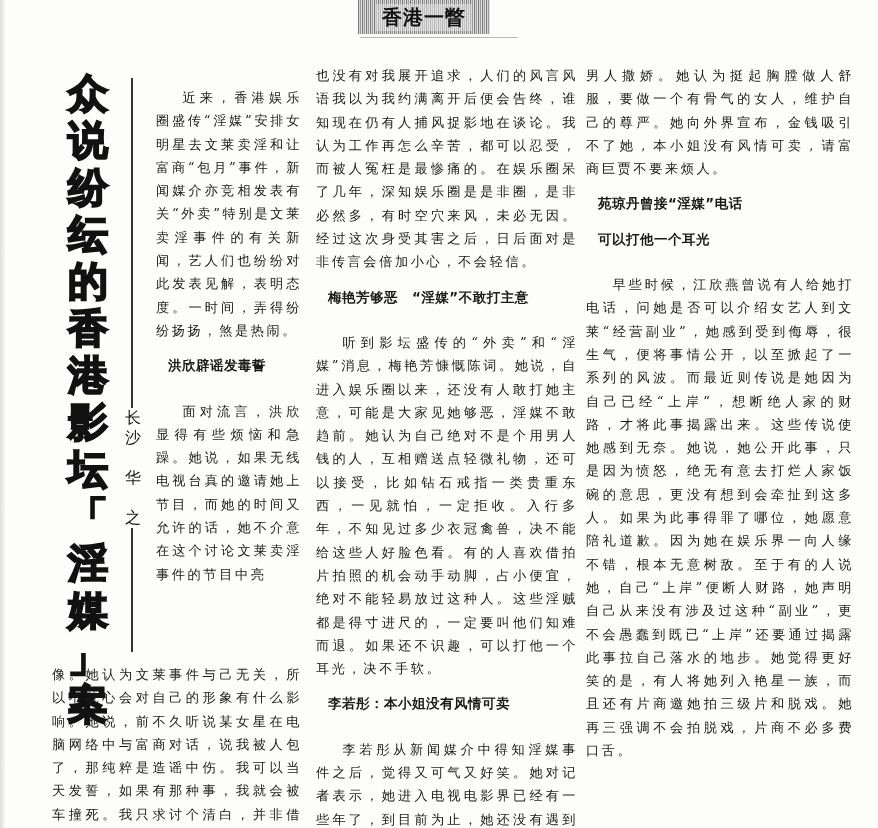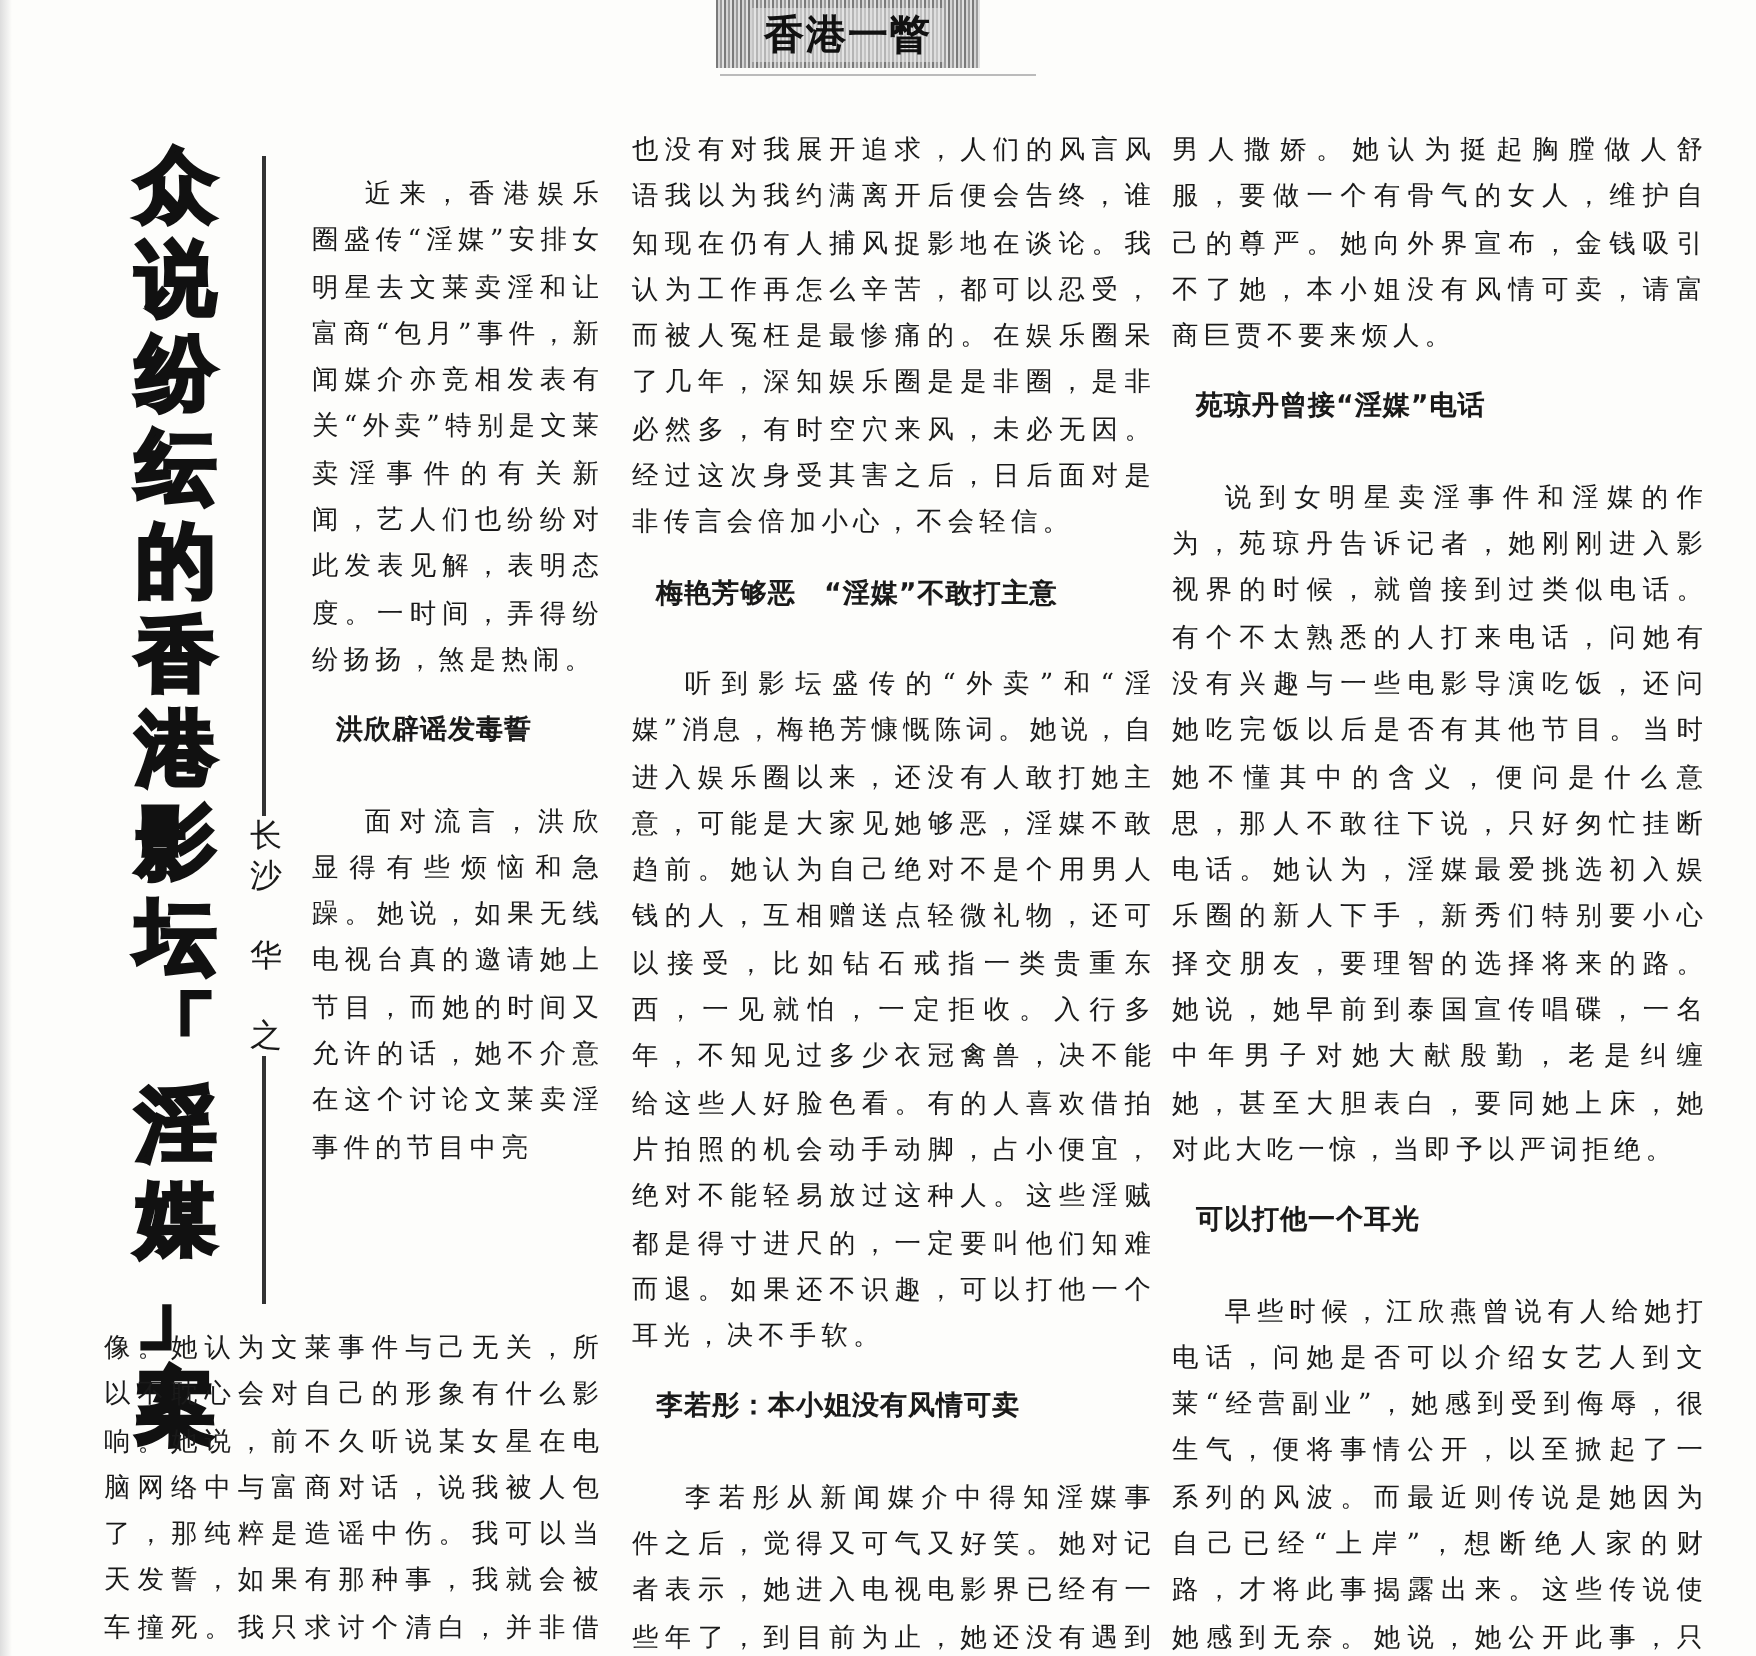--- a/index.html
+++ b/index.html
@@ -107,16 +107,15 @@
   <p class="indent">听到影坛盛传的“外卖”和“淫媒”消息，梅艳芳慷慨陈词。她说，自进入娱乐圈以来，还没有人敢打她主意，可能是大家见她够恶，淫媒不敢趋前。她认为自己绝对不是个用男人钱的人，互相赠送点轻微礼物，还可以接受，比如钻石戒指一类贵重东西，一见就怕，一定拒收。入行多年，不知见过多少衣冠禽兽，决不能给这些人好脸色看。有的人喜欢借拍片拍照的机会动手动脚，占小便宜，绝对不能轻易放过这种人。这些淫贼都是得寸进尺的，一定要叫他们知难而退。如果还不识趣，可以打他一个耳光，决不手软。</p>
   <h3>李若彤：本小姐没有风情可卖</h3>
   <p class="indent">李若彤从新闻媒介中得知淫媒事件之后，觉得又可气又好笑。她对记者表示，她进入电视电影界已经有一些年了，到目前为止，她还没有遇到过“淫媒”联络。</p>
   <p class="indent">她认为，每个行业都可能有害群之马，只是因为艺人是公众人物，比较令人注目。但是不管是那个行业的女性，都要洁身自爱，人的尊严是最可贵的。</p>
 
 </div>
 
 <div class="col" id="col3">
   <p>男人撒娇。她认为挺起胸膛做人舒服，要做一个有骨气的女人，维护自己的尊严。她向外界宣布，金钱吸引不了她，本小姐没有风情可卖，请富商巨贾不要来烦人。</p>
   <h3>苑琼丹曾接“淫媒”电话</h3>
-  <p class="indent">说到女明星卖淫事件和淫媒的作为，苑琼丹告诉记者，她刚刚进入影视界的时候，就曾接到过类似电话。有个不太熟悉的人打来电话，问她有没有兴趣与一些电影导演吃饭，还问她吃完饭以后是否有其他节目。当时她不懂其中的含义，便问是什么意思，那人不敢往下说，只好匆忙挂断电话。她认为，淫媒最爱挑选初入娱乐圈的新人下手，新秀们特别要小心择交朋友，要理智的选择将来的路。她说，她早前到泰国宣传唱碟，一名中年男子对她大献殷勤，老是纠缠她，甚至大胆表白，要同她上床，她对此大吃一惊，当即予以严词拒绝。</p>
   <h3>可以打他一个耳光</h3>
   <p class="indent">早些时候，江欣燕曾说有人给她打电话，问她是否可以介绍女艺人到文莱“经营副业”，她感到受到侮辱，很生气，便将事情公开，以至掀起了一系列的风波。而最近则传说是她因为自己已经“上岸”，想断绝人家的财路，才将此事揭露出来。这些传说使她感到无奈。她说，她公开此事，只是因为愤怒，绝无有意去打烂人家饭碗的意思，更没有想到会牵扯到这多人。如果为此事得罪了哪位，她愿意陪礼道歉。因为她在娱乐界一向人缘不错，根本无意树敌。至于有的人说她，自己“上岸”便断人财路，她声明自己从来没有涉及过这种“副业”，更不会愚蠢到既已“上岸”还要通过揭露此事拉自己落水的地步。她觉得更好笑的是，有人将她列入艳星一族，而且还有片商邀她拍三级片和脱戏。她再三强调不会拍脱戏，片商不必多费口舌。</p>
 </div>
 
 </body></html>

